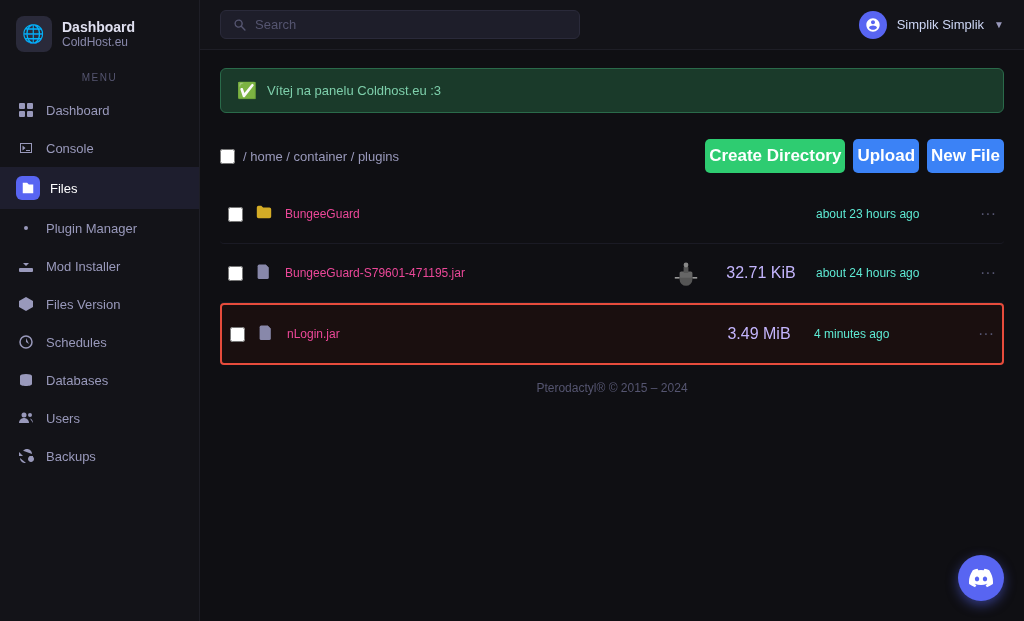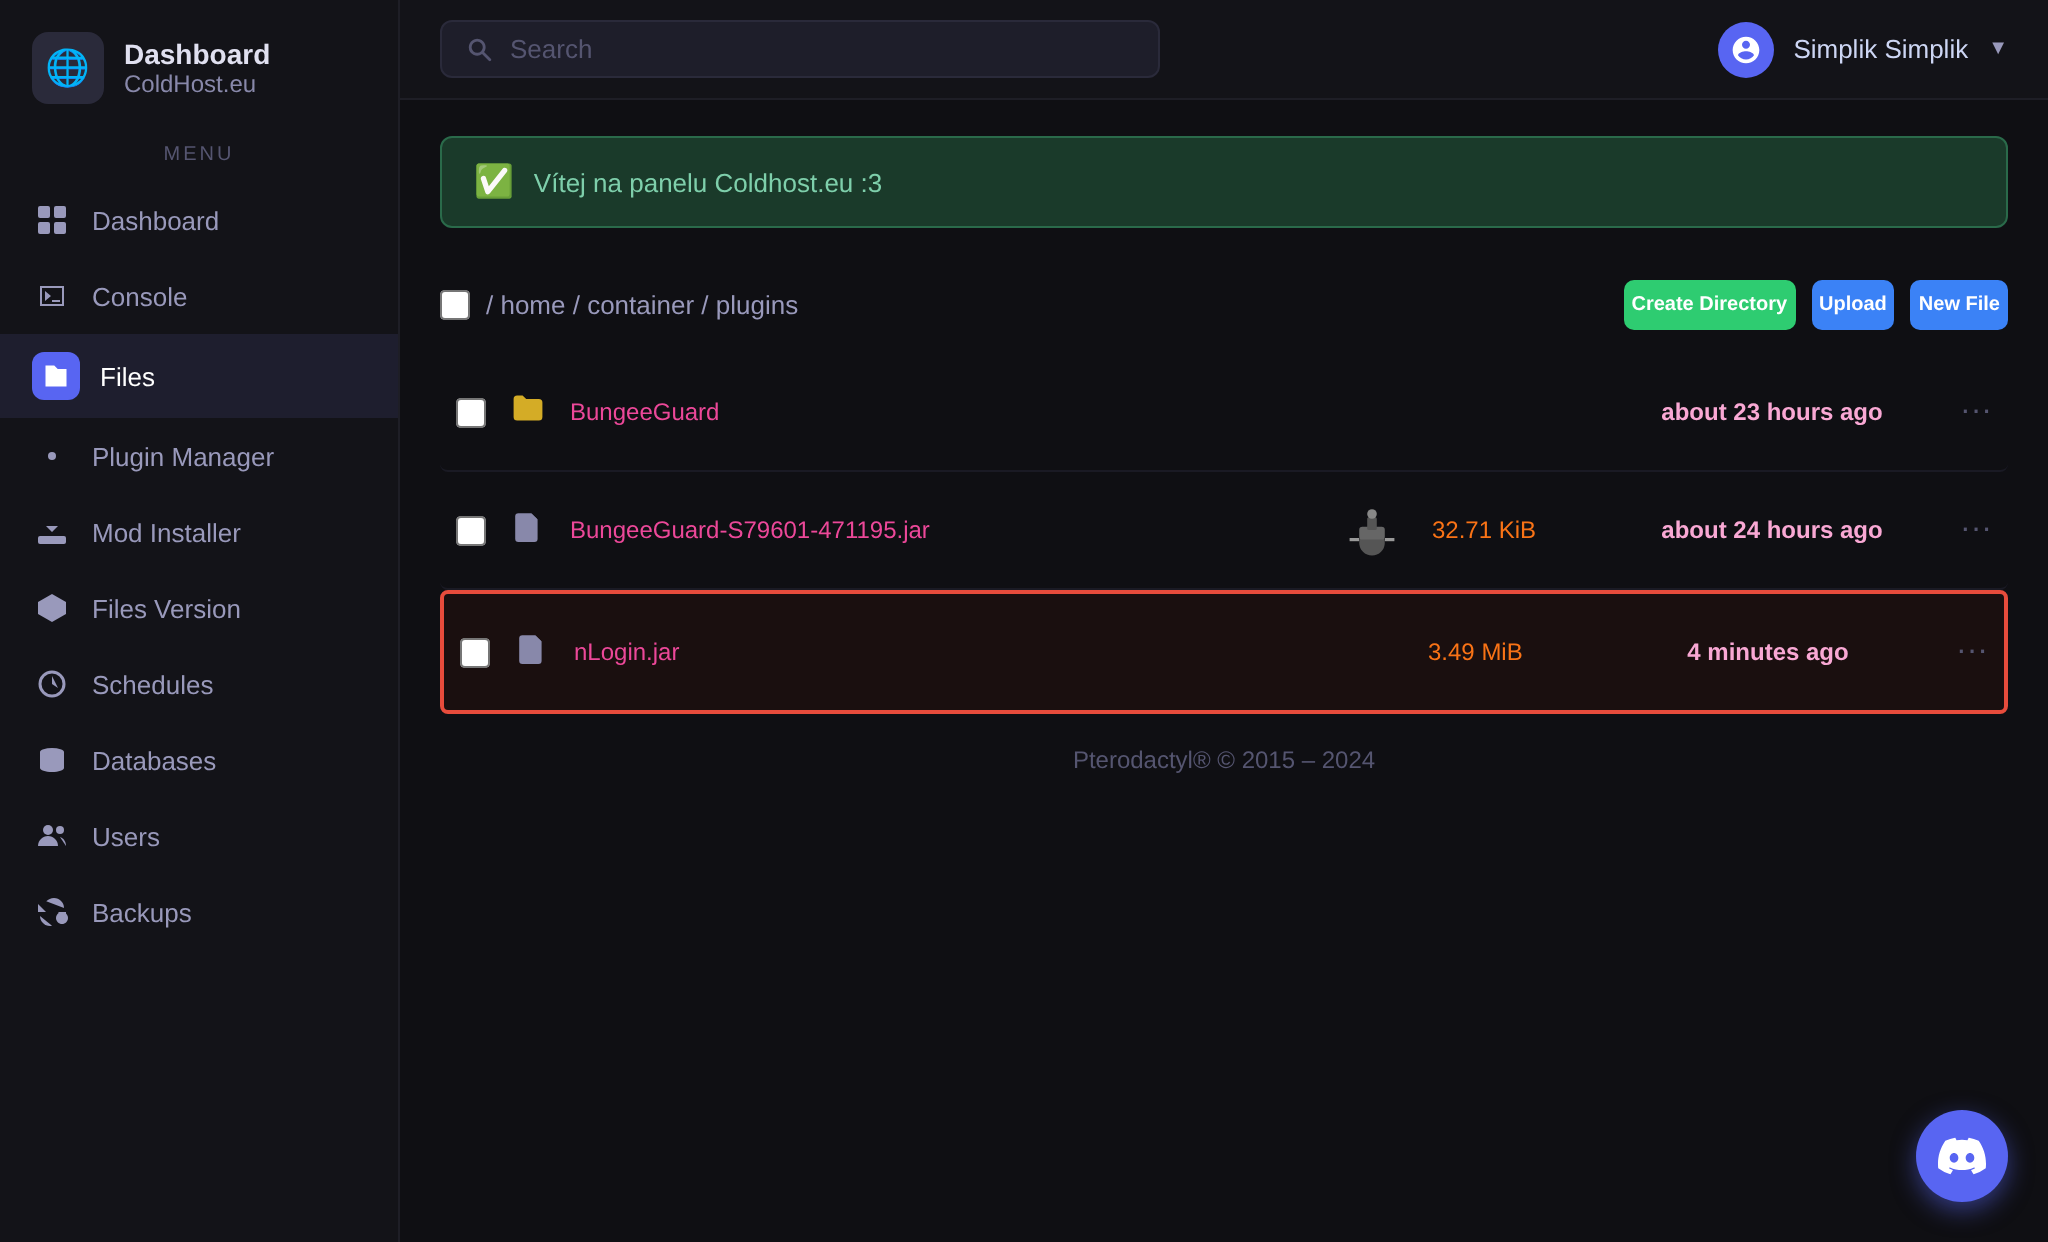--- a/index.html
+++ b/index.html
@@ -218,21 +218,21 @@
     }
     .btn-group {
       display: flex;
       align-items: center;
       gap: 8px;
     }
     .btn {
       padding: 7px 4px;
       border: none;
       border-radius: 5px;
-      font-size: 10px;
+      font-size: 17px;
       font-weight: 600;
       cursor: pointer;
     }
     .btn-green {
       background: #2ecc71;
       color: #fff;
     }
     .btn-blue {
       background: #3b82f6;
       color: #fff;
@@ -270,30 +270,29 @@
       width: 40px;
       height: 40px;
       flex-shrink: 0;
       display: flex;
       align-items: center;
       justify-content: center;
       font-size: 22px;
     }
     .file-size {
       width: 90px;
-      text-align: left;
-      color: #f97316;
-      font-size: 12px;
+      text-align: center;
+      color: #c4b5fd;
+      font-size: 16px;
     }
     .file-date {
       width: 140px;
-      text-align: center;
-      color: #f9a8d4;
+      text-align: left;
+      color: #5eead4;
       font-size: 12px;
-      font-weight: bold;
     }
     .file-actions {
       width: 30px;
       text-align: right;
       color: #555570;
       font-size: 16px;
       cursor: pointer;
     }
 
     

